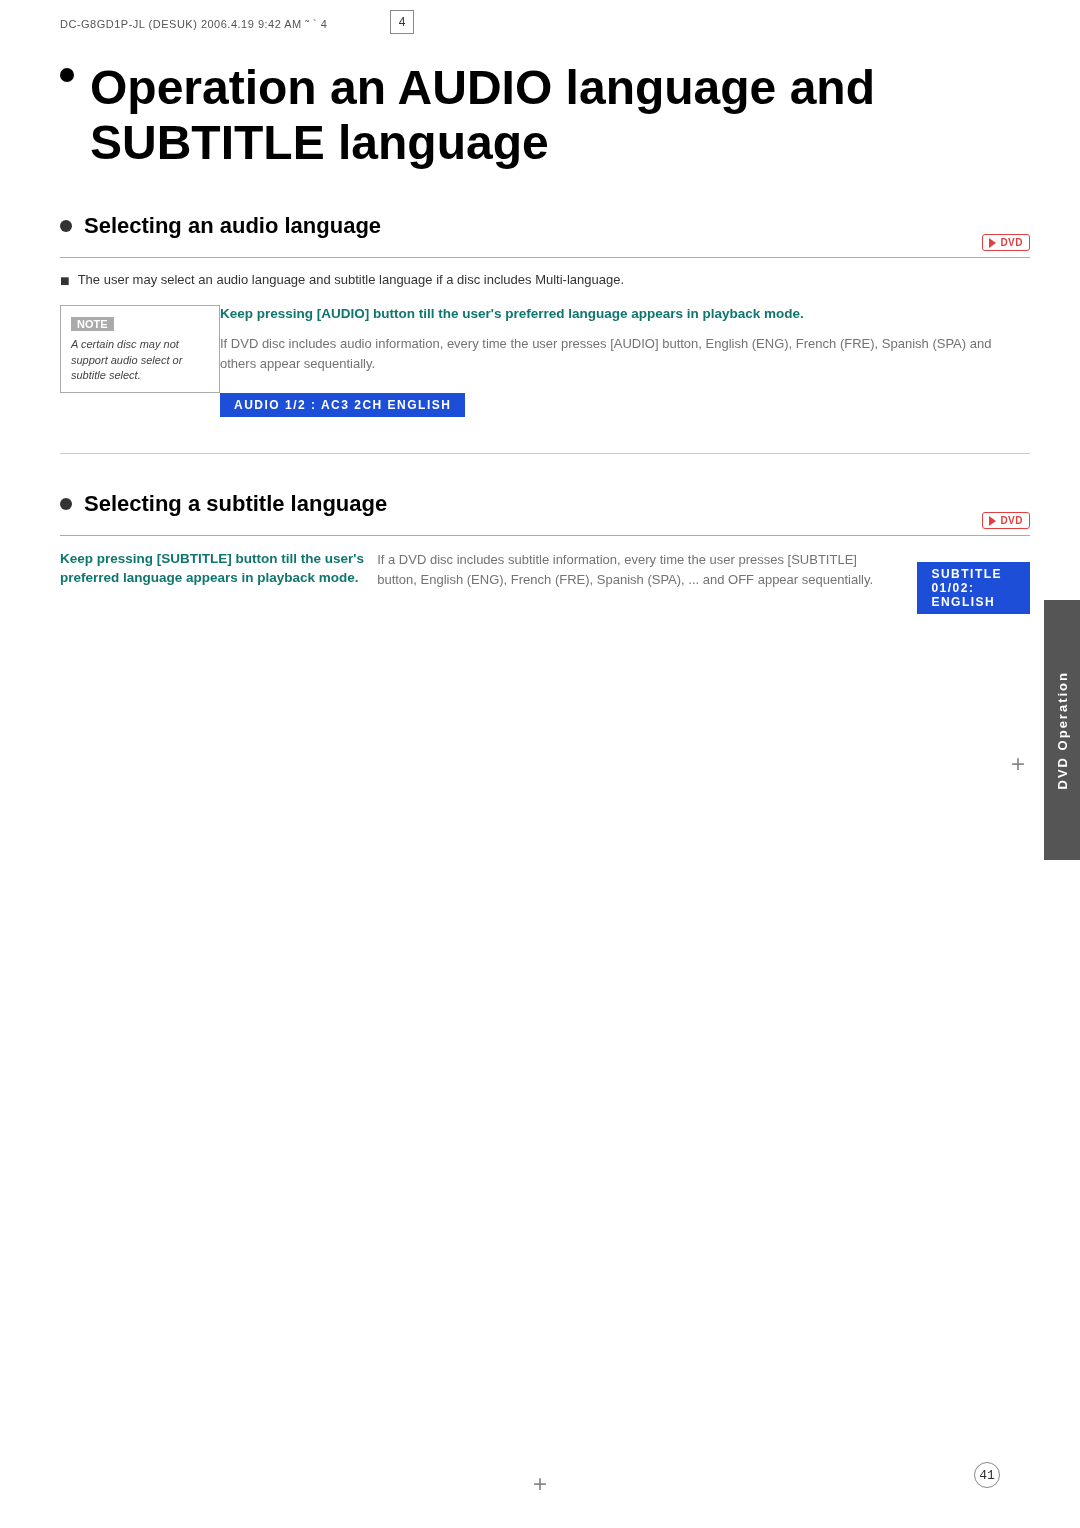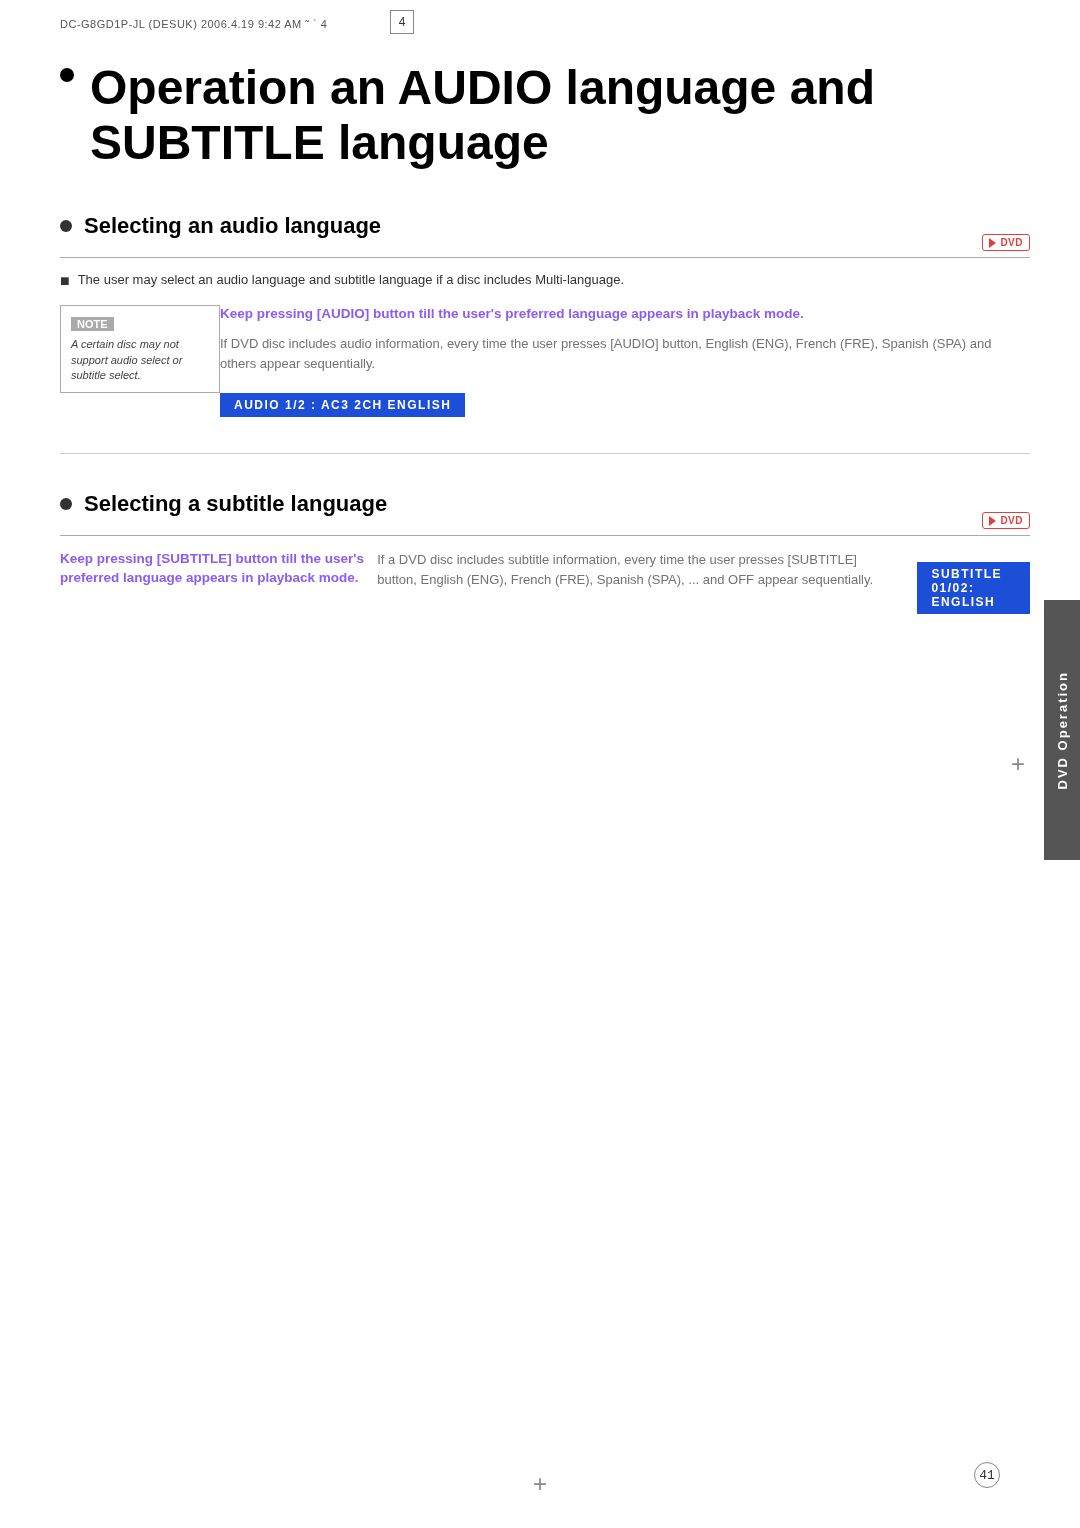--- a/index.html
+++ b/index.html
@@ -194,21 +194,21 @@
     }
 
     
     .content-right {
       flex: 1;
     }
 
     .instruction-bold {
       font-size: 13.5px;
       font-weight: bold;
-      color: #8b5cf6;
+      color: #0f766e;
       margin-bottom: 10px;
       line-height: 1.4;
     }
 
     .instruction-text {
       font-size: 13px;
       color: #737373;
       line-height: 1.5;
       margin-bottom: 16px;
     }

